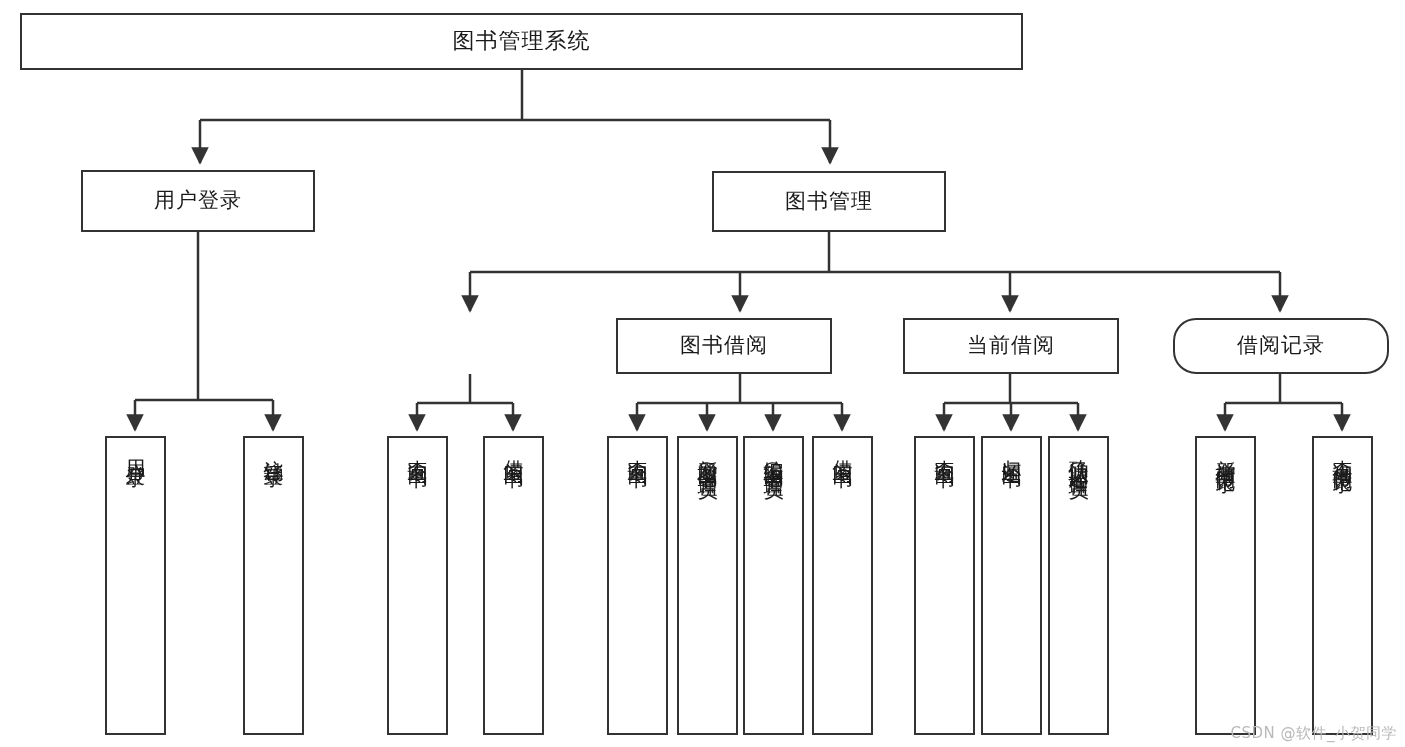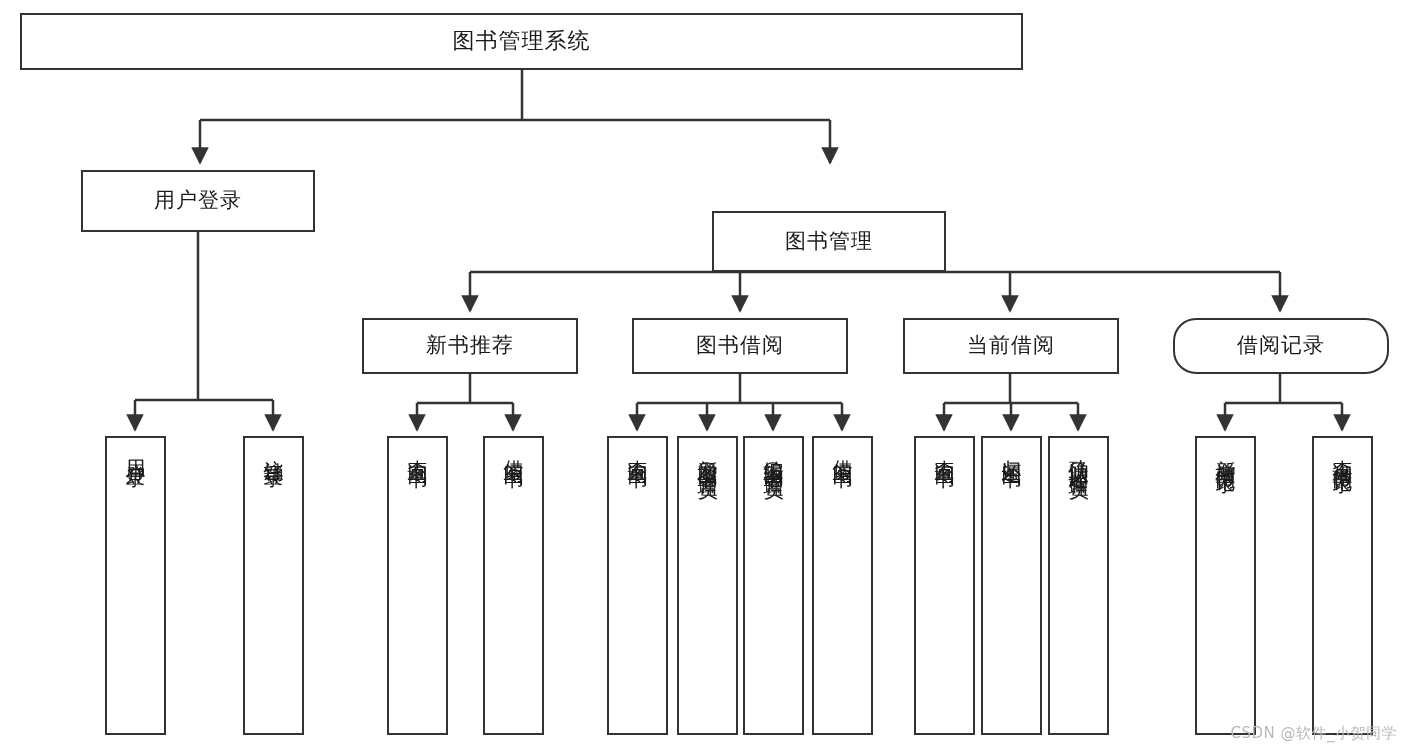--- a/index.html
+++ b/index.html
@@ -126,28 +126,25 @@
     </g>
   </svg>
 
   <div class="node h" id="title-node" style="left:20px; top:13px; width:1003px; height:57px;">
     <span>图书管理系统</span>
   </div>
 
   <div class="node h" style="left:81px; top:170px; width:234px; height:62px;">
     <span>用户登录</span>
   </div>
-  <div class="node h" style="left:712px; top:171px; width:234px; height:61px;margin-top:40px;">
+  <div class="node h" style="left:712px; top:171px; width:234px; height:61px;">
     <span>图书管理</span>
   </div>
 
-  <div class="node h" style="left:362px; top:318px; width:216px; height:56px;">
-    <span>新书推荐</span>
-  </div>
-  <div class="node h" style="left:632px; top:318px; width:216px; height:56px;">
+  <div class="node h" style="left:616px; top:318px; width:216px; height:56px;">
     <span>图书借阅</span>
   </div>
   <div class="node h" style="left:903px; top:318px; width:216px; height:56px;">
     <span>当前借阅</span>
   </div>
   <div class="node h" style="left:1173px; top:318px; width:216px; height:56px;border-radius:23px;">
     <span>借阅记录</span>
   </div>
 
   <div class="node v" style="left:105px; top:436px; width:61px; height:299px; justify-content:center;">

